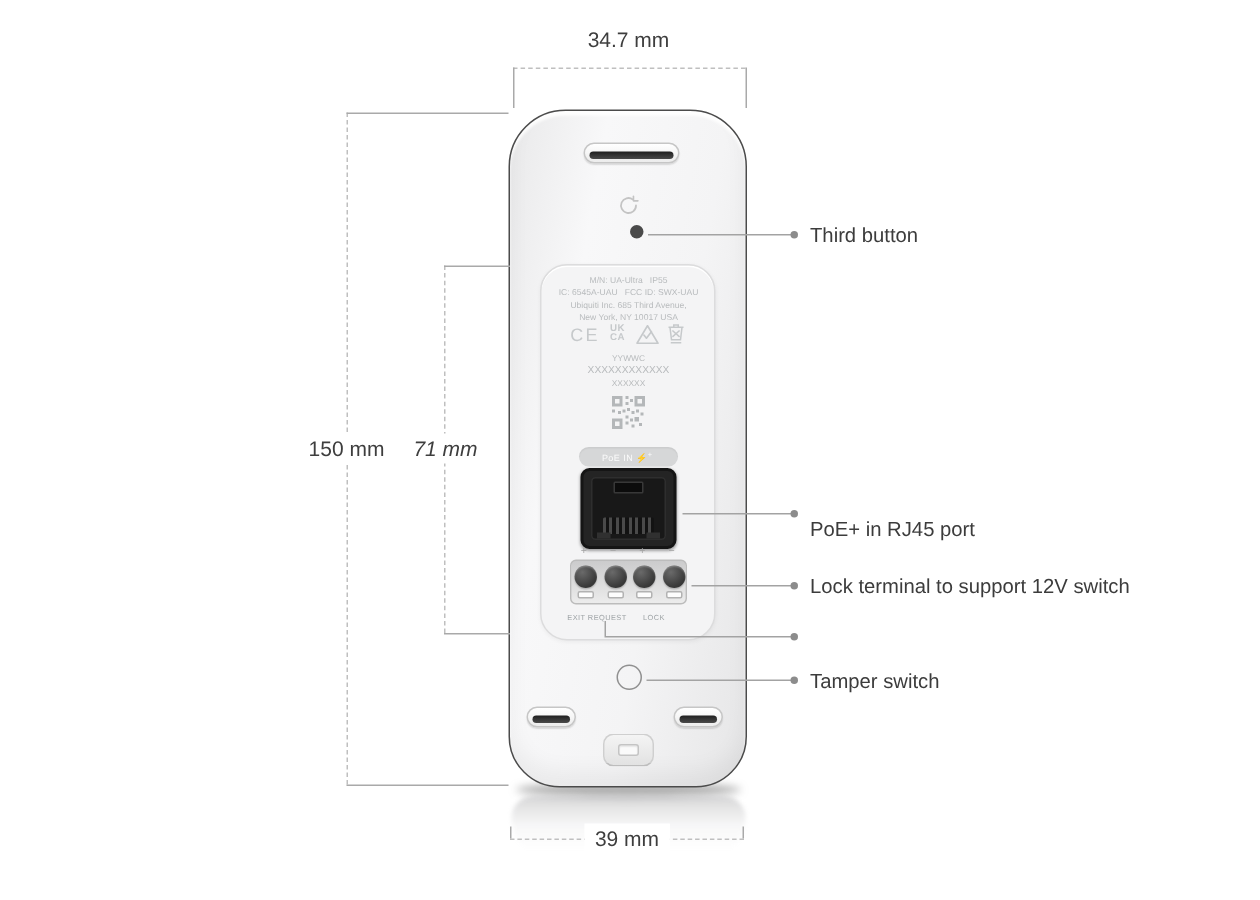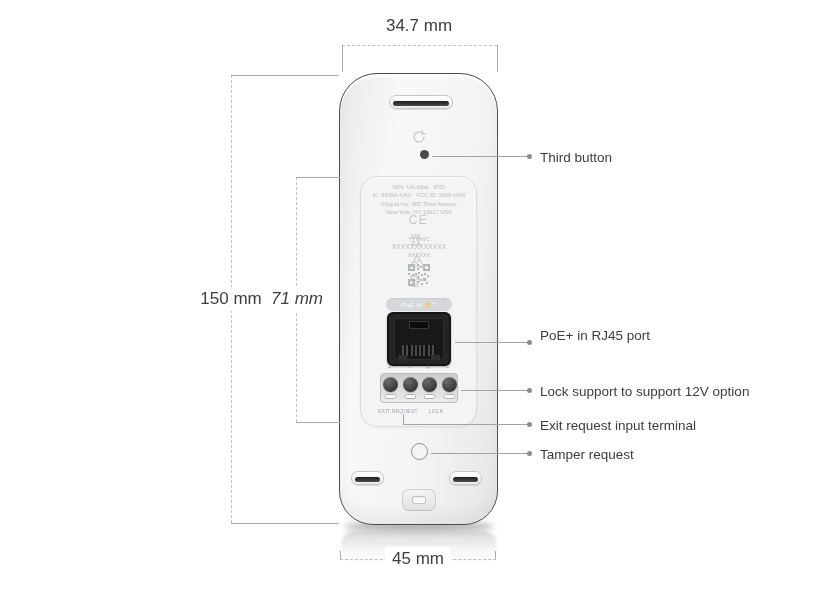--- a/index.html
+++ b/index.html
@@ -5,21 +5,21 @@
   html,body{margin:0;padding:0;background:#fff;}
   .stage{position:relative;width:840px;height:600px;background:#ffffff;
          font-family:"Liberation Sans",sans-serif;overflow:hidden;}
 
   
   .hline{position:absolute;height:0;border-top:1px solid #a9a9a9;z-index:2;}
   .vline{position:absolute;width:0;border-left:1px solid #a9a9a9;z-index:2;}
   .dash-h{border-top-style:dashed;border-top-color:#bfbfbf;}
   .dash-v{border-left-style:dashed;border-left-color:#bfbfbf;}
   .dim-label{position:absolute;transform:translate(-50%,-50%);background:#fff;
-             padding:2px 7px;font-size:17px;color:#3e3e3e;white-space:nowrap;z-index:3;}
+             padding:2px 7px;font-size:14px;color:#3e3e3e;white-space:nowrap;z-index:3;}
 
   
   .c-line{position:absolute;height:0;border-top:1px solid #a3a3a3;z-index:4;}
   .c-vline{position:absolute;width:0;border-left:1px solid #a3a3a3;z-index:4;}
   .c-dot{position:absolute;width:5px;height:5px;border-radius:50%;background:#8c8c8c;z-index:4;}
   .c-label{position:absolute;font-size:13.5px;color:#3c3c3c;white-space:nowrap;
            transform:translateY(-50%);z-index:4;}
 
   
   .ground{position:absolute;left:344px;top:522px;width:150px;height:9px;background:rgba(85,85,85,.5);
@@ -44,21 +44,21 @@
   .reset-icon{position:absolute;left:72px;top:56px;width:14px;height:14px;}
   .reset-dot{position:absolute;left:80px;top:76px;width:9px;height:9px;border-radius:50%;background:#4a4a4a;}
 
   .panel{position:absolute;left:20px;top:102px;width:117px;height:251px;border-radius:18px;
          background:#f4f4f5;border:1px solid #dcdcdd;
          box-shadow:0 1px 3px rgba(0,0,0,.05), inset 0 1px 0 #ffffff;}
 
   .reg{position:absolute;top:6px;left:50%;transform:translateX(-50%) scale(.6);transform-origin:50% 0;
        color:#b8bbbd;font-size:9.5px;line-height:1.45;text-align:center;white-space:nowrap;}
   .marks{position:absolute;top:36px;left:50%;transform:translateX(-50%);display:flex;
-         align-items:flex-start;gap:5px;color:#c6c9cb;flex-direction:column;}
+         align-items:flex-end;gap:5px;color:#c6c9cb;}
   .ce{font-size:12px;letter-spacing:1.5px;}
   .ukca{font-size:9px;font-weight:700;line-height:.95;transform:scale(.72);letter-spacing:.5px;text-align:center;}
   .serial{position:absolute;top:58px;left:50%;transform:translateX(-50%) scale(.62);transform-origin:50% 0;
           text-align:center;color:#b8bbbd;font-size:9px;line-height:1.35;white-space:nowrap;}
   .serial .mac{font-size:11px;}
   .qr{position:absolute;top:87px;left:50%;transform:translateX(-50%);width:22px;height:22px;}
 
   .poe-badge{position:absolute;top:121px;left:50%;transform:translateX(-50%);width:66px;height:13px;
              border-radius:7px;background:#d6d7d8;display:flex;align-items:center;justify-content:center;
              color:#fbfbfb;box-shadow:inset 0 1px 1px rgba(0,0,0,.06);}
@@ -109,21 +109,21 @@
   <div class="dim-label" style="left:231px;top:299px;">150 mm</div>
 
   <div class="vline dash-v" style="left:296px;top:177px;height:245px;"></div>
   <div class="hline" style="left:296px;top:177px;width:44px;"></div>
   <div class="hline" style="left:296px;top:422px;width:44px;"></div>
   <div class="dim-label" style="left:297px;top:299px;font-style:italic;">71 mm</div>
 
   <div class="hline dash-h" style="left:340px;top:559px;width:156px;"></div>
   <div class="vline" style="left:340px;top:551px;height:8px;"></div>
   <div class="vline" style="left:495px;top:551px;height:8px;"></div>
-  <div class="dim-label" style="left:418px;top:559px;">45 mm</div>
+  <div class="dim-label" style="left:418px;top:559px;">39 mm</div>
 
   <div class="ground"></div>
   <div class="reflection"></div>
 
   <div class="device">
 
     <div class="slot-pill top-slot">
         <div class="slot-dark"></div>
       </div>
 
@@ -235,28 +235,27 @@
         <div class="ctab-hole"></div>
       </div>
   </div>
 
   <div class="c-line" style="left:432px;top:156px;width:96px;"></div>
   <div class="c-dot" style="left:527px;top:154px;"></div>
   <div class="c-label" style="left:540px;top:157px;">Third button</div>
 
   <div class="c-line" style="left:455px;top:342px;width:73px;"></div>
   <div class="c-dot" style="left:527px;top:340px;"></div>
-  <div class="c-label" style="left:540px;top:335px;">PoE+ in RJ45 port</div>
+  <div class="c-label" style="left:540px;top:353px;">PoE+ in RJ45 port</div>
 
   <div class="c-line" style="left:461px;top:390px;width:67px;"></div>
   <div class="c-dot" style="left:527px;top:388px;"></div>
-  <div class="c-label" style="left:540px;top:391px;">Lock support to support 12V option</div>
+  <div class="c-label" style="left:540px;top:391px;">Lock terminal to support 12V switch</div>
 
   <div class="c-vline" style="left:403px;top:414px;height:10px;"></div>
   <div class="c-line" style="left:403px;top:424px;width:125px;"></div>
   <div class="c-dot" style="left:527px;top:422px;"></div>
-  <div class="c-label" style="left:540px;top:425px;">Exit request input terminal</div>
 
   <div class="c-line" style="left:431px;top:453px;width:97px;"></div>
   <div class="c-dot" style="left:527px;top:451px;"></div>
-  <div class="c-label" style="left:540px;top:454px;">Tamper request</div>
+  <div class="c-label" style="left:540px;top:454px;">Tamper switch</div>
 
 </div>
 
 </body></html>

